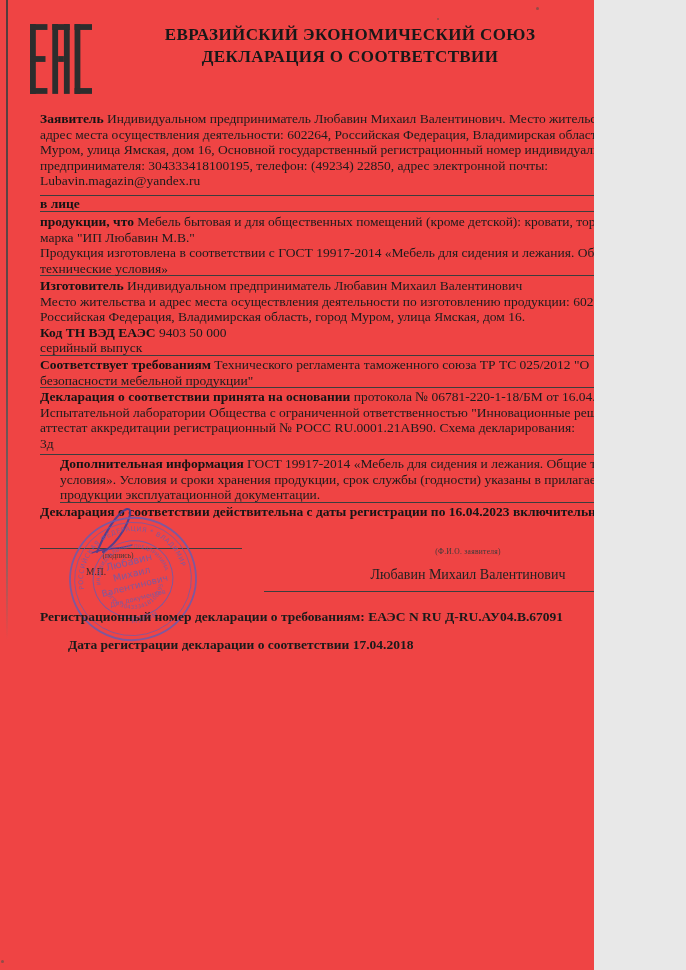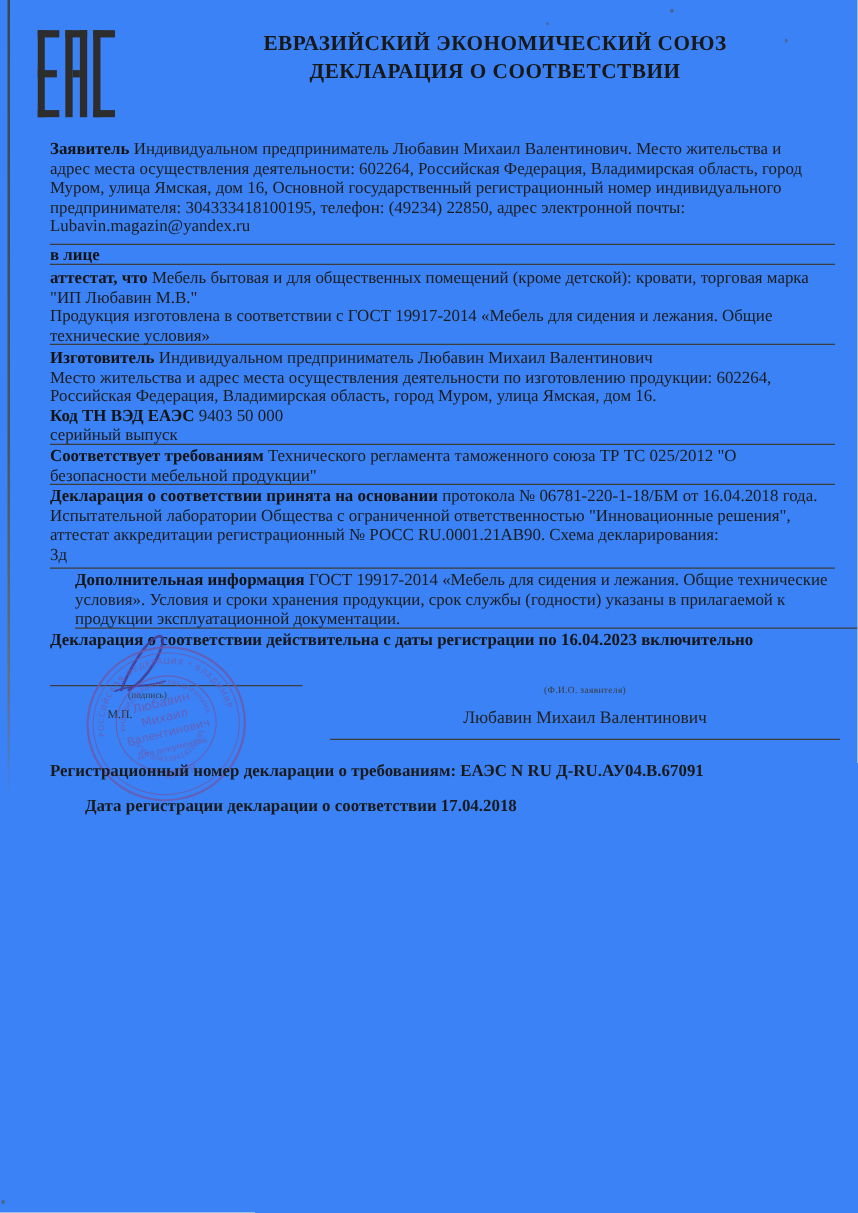--- a/index.html
+++ b/index.html
@@ -1,19 +1,19 @@
 <!DOCTYPE html>
 <html><head>
 <meta charset="utf-8">
 <style>
   html,body{margin:0;padding:0;background:#e8e8e8;}
   .page{
     position:relative;
-    width:686px;height:970px;
-    background:#3b82f6;
+    width:594px;height:970px;
+    background:#ef4444;
     font-family:"Liberation Serif", serif;
     color:#1c1c1c;
     overflow:hidden;
   }
   
   .scan-edge{
     position:absolute;left:6px;top:0;width:2px;height:640px;
     background:linear-gradient(180deg,#3a3a3a 0%,#4a4a4a 55%,#6b6b6b 85%,rgba(120,120,120,0) 100%);
     opacity:.85;
   }
@@ -120,21 +120,21 @@
       <span>Lubavin.magazin@yandex.ru</span>
     </p>
   </div>
 
   <div class="sec s2">
     <p><b>в лице</b></p>
   </div>
 
   <div class="sec s3">
     <p>
-      <b>аттестат, что</b>
+      <b>продукции, что</b>
       <span>Мебель бытовая и для общественных помещений (кроме детской): кровати, торговая марка "ИП Любавин М.В."</span>
     </p>
     <p><span>Продукция изготовлена в соответствии с ГОСТ 19917-2014 «Мебель для сидения и лежания. Общие технические условия»</span></p>
   </div>
 
   <div class="sec s4">
     <p>
       <b>Изготовитель</b>
       <span>Индивидуальном предприниматель Любавин Михаил Валентинович</span>
     </p>

